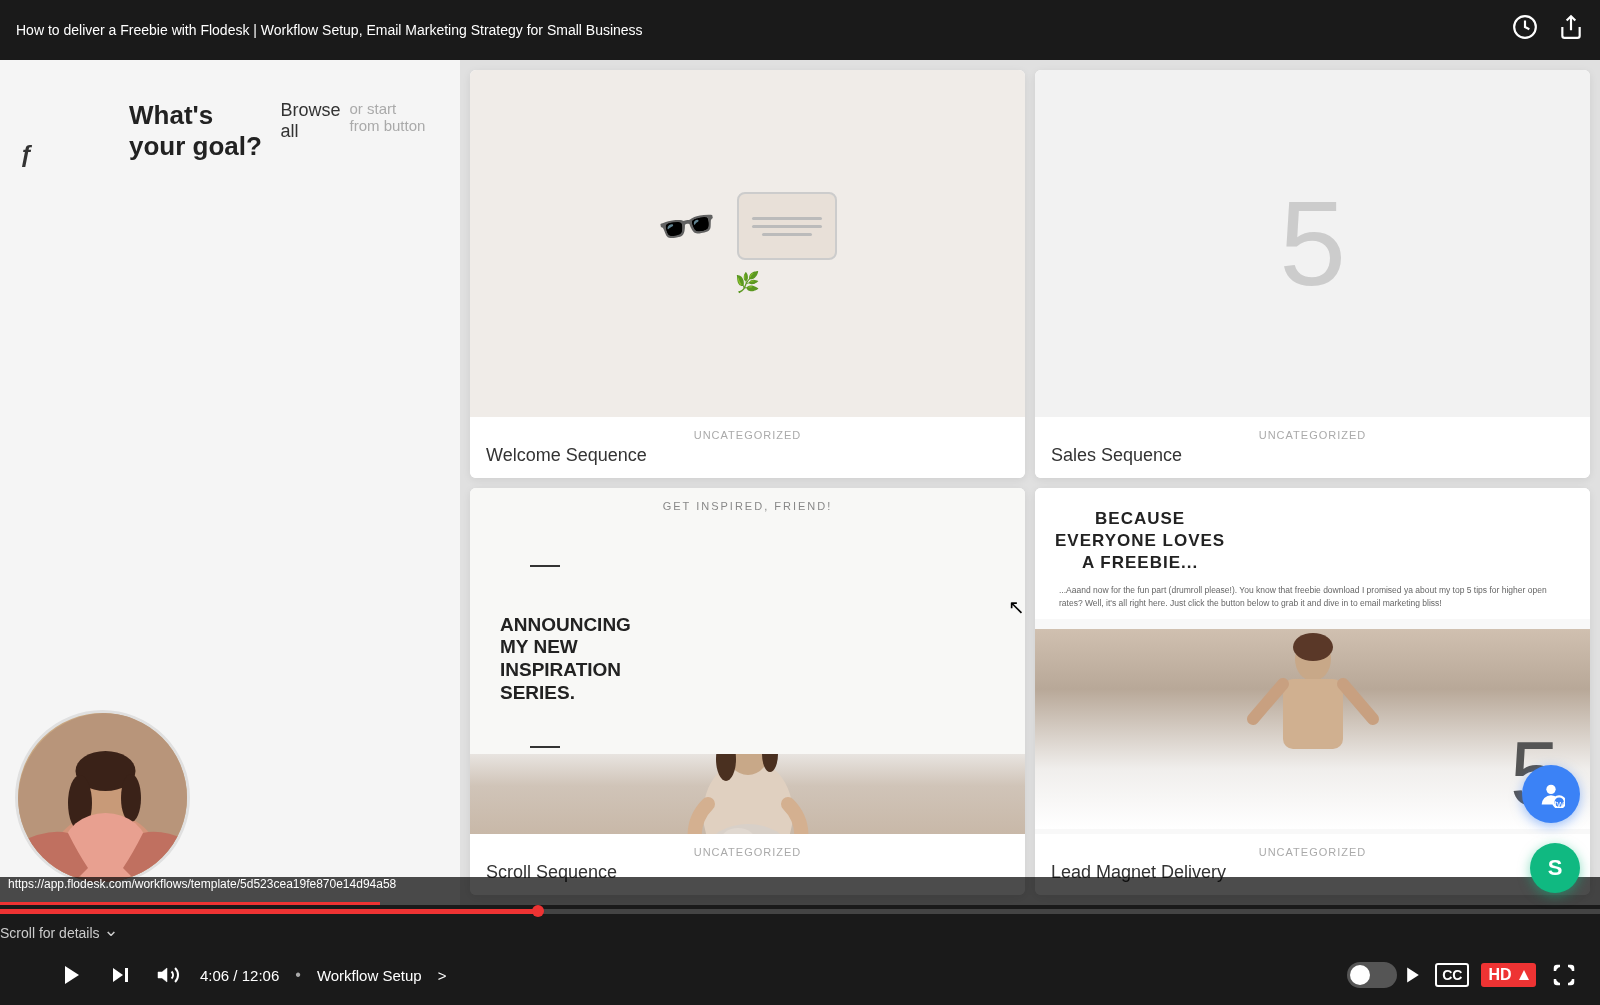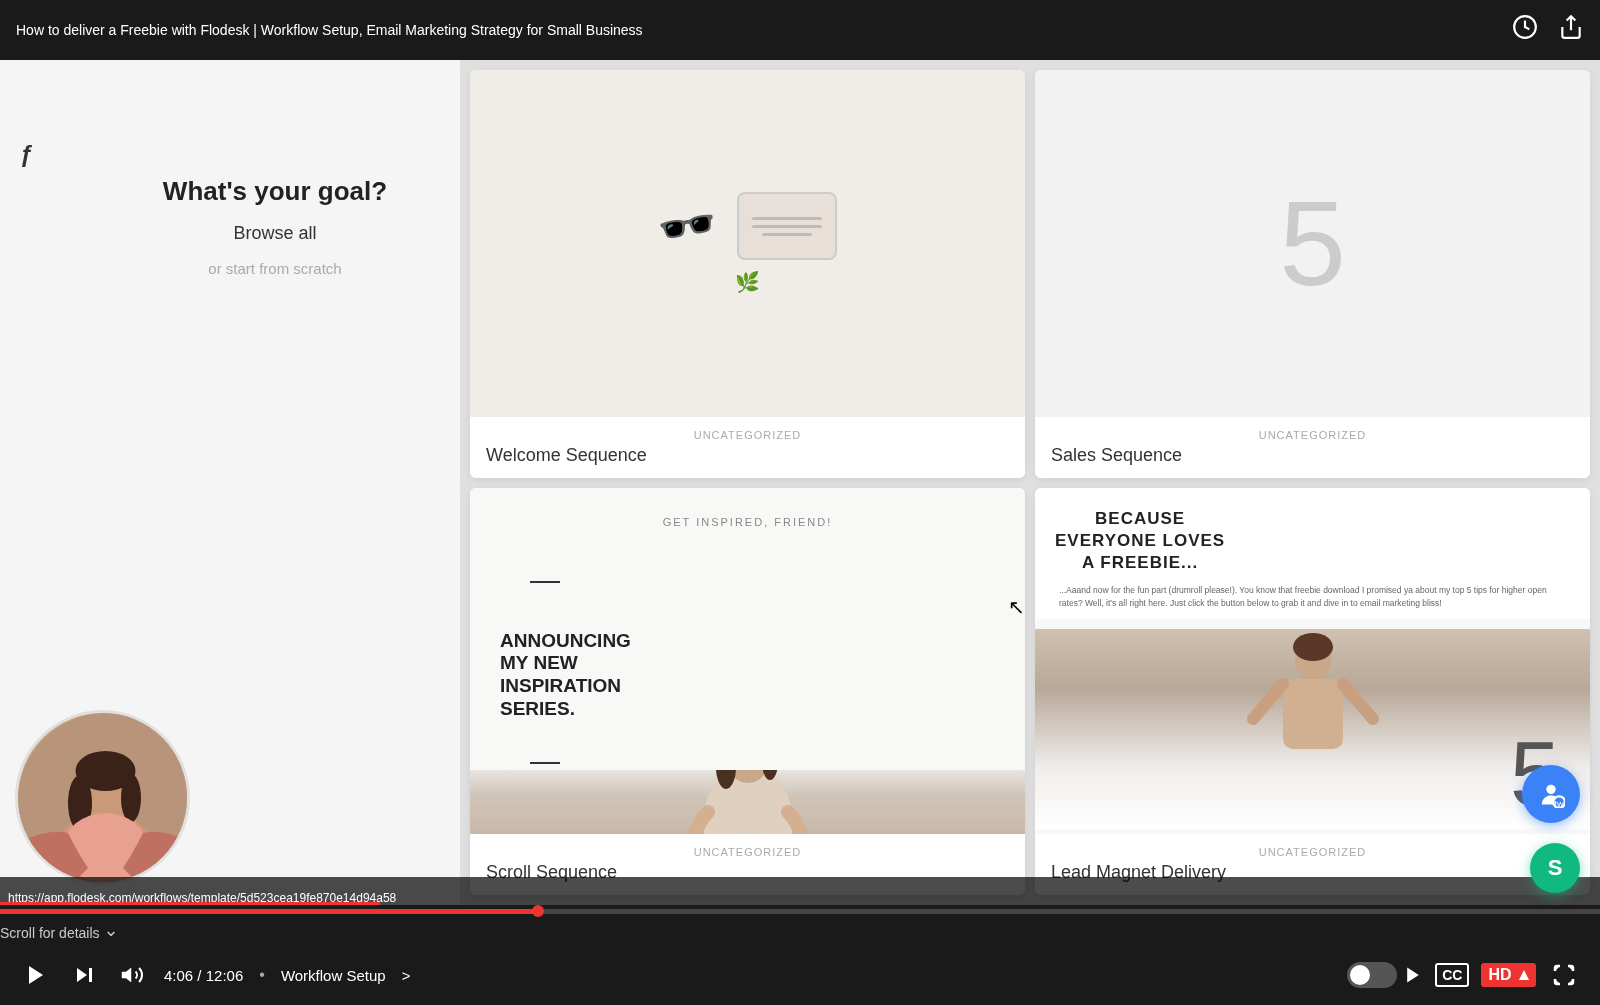--- a/index.html
+++ b/index.html
@@ -52,23 +52,22 @@
 
     
     #left-panel {
       position: absolute;
       left: 0; top: 0;
       width: 460px;
       height: 100%;
       background: #f5f5f5;
       padding: 40px 30px 40px 120px;
       display: flex;
-      flex-direction: column;
-      gap: 16px;
-      align-items: center;
+      flex-direction: row;
+      gap: 9px;
     }
     #left-panel .goal-title {
       font-size: 26px;
       font-weight: 700;
       color: #222;
       line-height: 1.2;
     }
     #left-panel .browse-all {
       font-size: 18px;
       color: #333;
@@ -203,21 +202,21 @@
 
     
     #url-bar {
       position: absolute;
       bottom: 0;
       left: 0;
       right: 0;
       height: 28px;
       background: rgba(0,0,0,0.7);
       display: flex;
-      align-items: flex-end;
+      align-items: flex-start;
       padding: 0 8px;
     }
     #url-bar .url-text {
       color: #fff;
       font-size: 12px;
     }
     #url-bar .url-progress {
       position: absolute;
       bottom: 0;
       left: 0;
@@ -262,20 +261,21 @@
       border-radius: 50%;
     }
 
     
     #controls-row {
       display: flex;
       align-items: center;
       padding: 0 20px;
       height: 60px;
       gap: 16px;
+      margin-left: 36px;
     }
 
     .ctrl-btn {
       background: none;
       border: none;
       color: #fff;
       cursor: pointer;
       font-size: 22px;
       display: flex;
       align-items: center;
@@ -440,21 +440,21 @@
 </div>
 
 <div id="video-area">
 
   <div id="flodesk-icon">ƒ</div>
 
   <div id="left-panel">
     <div style="height: 60px;"></div>
     <div class="goal-title">What's your goal?</div>
     <div class="browse-all">Browse all</div>
-    <div class="or-start">or start from scratch</div>
+    <div class="or-start">or start from button</div>
   </div>
 
   <div id="cards-grid">
 
     <div class="card">
       <div class="card-img card-welcome-img">
         <div style="display:flex; flex-direction:column; align-items:center; gap:10px;">
           <div style="display:flex; gap:20px; align-items:center;">
             <span style="font-size:48px; transform:rotate(-10deg); color:#cc4444;">🕶️</span>
             <div style="width:100px; height:68px; background:#e8e0d8; border-radius:8px; border:2px solid #ccc; display:flex; flex-direction:column; align-items:center; justify-content:center; gap:5px; padding:8px;">
@@ -477,21 +477,21 @@
         <span class="big-five">5</span>
       </div>
       <div class="card-footer">
         <div class="card-category">UNCATEGORIZED</div>
         <div class="card-name">Sales Sequence</div>
       </div>
     </div>
 
     <div class="card">
       <div class="card-img card-nurture-img" style="min-height:320px; padding:0; overflow:hidden;">
-        <div style="background:#f8f8f6; width:100%; padding:28px 30px 0; display:flex; flex-direction:column; align-items:center;gap:33px;">
+        <div style="background:#f8f8f6; width:100%; padding:12px 30px 0; display:flex; flex-direction:column; align-items:center;gap:33px;">
           <div class="get-inspired">GET INSPIRED, FRIEND!</div>
           <div style="align-self:flex-start; margin-bottom:8px;">
             <div class="dash-line"></div>
           </div>
           <div style="align-self:flex-start; font-size:19px; font-weight:900; color:#222; line-height:1.2; margin-bottom:8px; white-space:pre-line;">ANNOUNCING
 MY NEW
 INSPIRATION
 SERIES.</div>
           <div class="dash-line"></div>
         </div>

